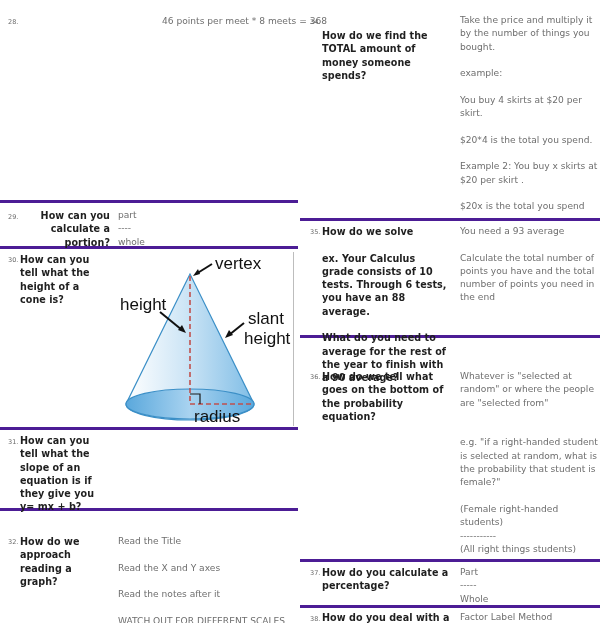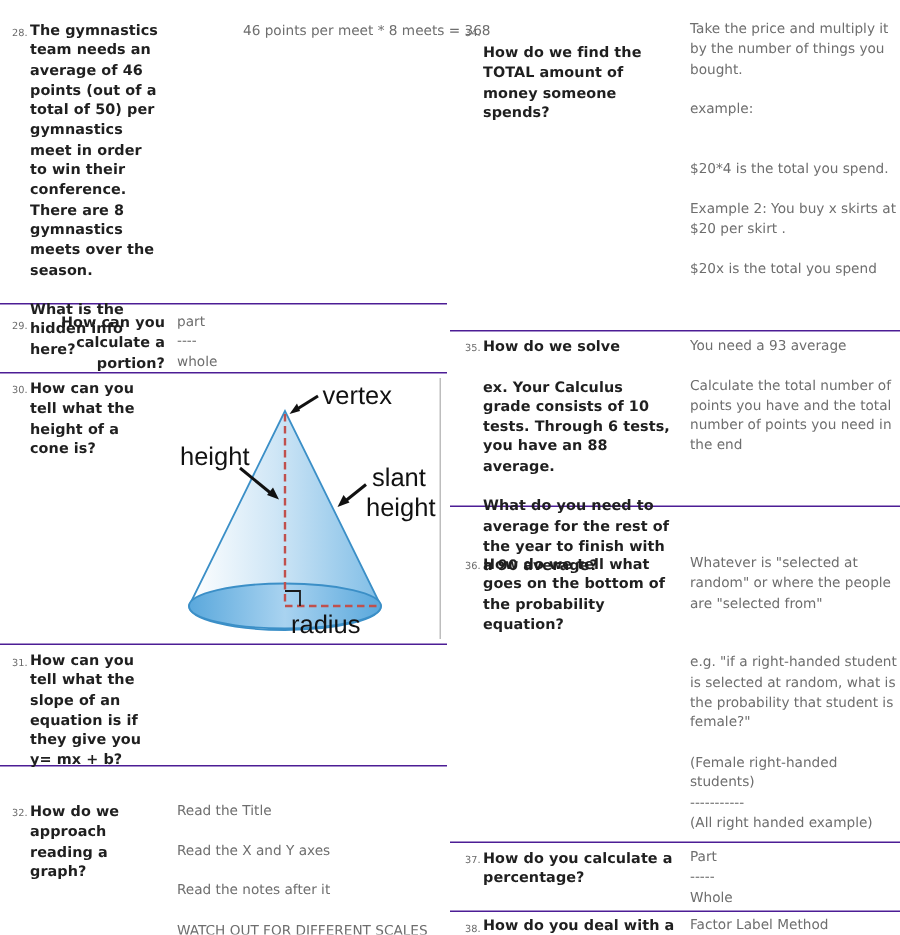--- a/index.html
+++ b/index.html
@@ -3,21 +3,21 @@
 <meta charset="utf-8">
 <style>
   * { box-sizing: border-box; margin: 0; padding: 0; }
   html, body { width: 600px; height: 623px; overflow: hidden; background: #ffffff; }
   body { font-family: "DejaVu Sans", "Liberation Sans", sans-serif; position: relative; }
 
   .col { position: absolute; top: 0; }
   .col-left { left: 0; width: 298px; }
   .col-right { left: 300px; width: 300px; }
 
-  .row { position: absolute; left: 0; right: 0; border-bottom: 1px solid #4c1d95; }
+  .row { position: absolute; left: 0; right: 0; border-bottom: 3px solid #4c1d95; }
   .num { position: absolute; font-size: 6.5px; color: #6a6a6a; }
   .term { position: absolute; font-weight: bold; font-size: 9.6px; line-height: 13.3px; color: #1f1f1f; letter-spacing: 0.05px; }
   .def { position: absolute; font-size: 9.1px; line-height: 13.3px; color: #6e6e6e; }
   .def p { margin: 0; white-space: pre-wrap; }
   .gap { height: 13.3px; }
 
   
   .col-left .num { left: 8px; }
   .col-left .term { left: 20px; width: 90px; }
   .col-left .def { left: 118px; width: 180px; }
@@ -29,25 +29,20 @@
   .cone-box { position: absolute; left: 116px; top: 2px; width: 178px; height: 174px; border-right: 1px solid #bdbdbd; }
   .cone-box svg { display: block; }
 </style>
 </head>
 <body>
 
 <div class="col col-left">
 
   <div class="row" style="top:0; height:203px;">
     <span class="num" style="top:18px;">28.</span>
-    <div class="term" style="top:14px; width:86px;">
-      <p>The gymnastics team needs an average of 46 points (out of a total of 50) per gymnastics meet in order to win their conference. There are 8 gymnastics meets over the season.</p>
-      <div class="gap"></div>
-      <p>What is the hidden info here?</p>
-    </div>
     <div class="def" style="top:15px;margin-left:44px;">
       <p>46 points per meet * 8 meets = 368</p>
     </div>
   </div>
 
   <div class="row" style="top:204px; height:45px;">
     <span class="num" style="top:9px;">29.</span>
     <div class="term" style="top:5px;text-align:right;">How can you calculate a portion?</div>
     <div class="def" style="top:5px;">
       <p>part</p>
@@ -123,20 +118,21 @@
 <div class="col col-right">
 
   <div class="row" style="top:0; height:221px;">
     <span class="num" style="top:18px;">34.</span>
     <div class="term" style="top:29px; width:128px;">How do we find the TOTAL amount of money someone spends?</div>
     <div class="def" style="top:14px;">
       <p>Take the price and multiply it by the number of things you bought.</p>
       <div class="gap"></div>
       <p>example:</p>
       <div class="gap"></div>
+      <p>You buy 4 skirts at $20 per skirt.</p>
       <div class="gap"></div>
       <p>$20*4 is the total you spend.</p>
       <div class="gap"></div>
       <p>Example 2: You buy x skirts at $20 per skirt .</p>
       <div class="gap"></div>
       <p>$20x is the total you spend</p>
     </div>
   </div>
 
   <div class="row" style="top:222px; height:116px;">
@@ -159,21 +155,21 @@
     <span class="num" style="top:6px;">36.</span>
     <div class="term" style="top:3px; width:128px;">How do we tell what goes on the bottom of the probability equation?</div>
     <div class="def" style="top:3px;">
       <p>Whatever is "selected at random" or where the people are "selected from"</p>
       <div class="gap"></div>
       <div class="gap"></div>
       <p>e.g. "if a right-handed student is selected at random, what is the probability that student is female?"</p>
       <div class="gap"></div>
       <p>(Female right-handed students)</p>
       <p>-----------</p>
-      <p>(All right handed example)</p>
+      <p>(All right things students)</p>
     </div>
   </div>
 
   <div class="row" style="top:563px; height:45px;">
     <span class="num" style="top:6px;">37.</span>
     <div class="term" style="top:3px; width:128px;">How do you calculate a percentage?</div>
     <div class="def" style="top:3px;">
       <p>Part</p>
       <p>-----</p>
       <p>Whole</p>

